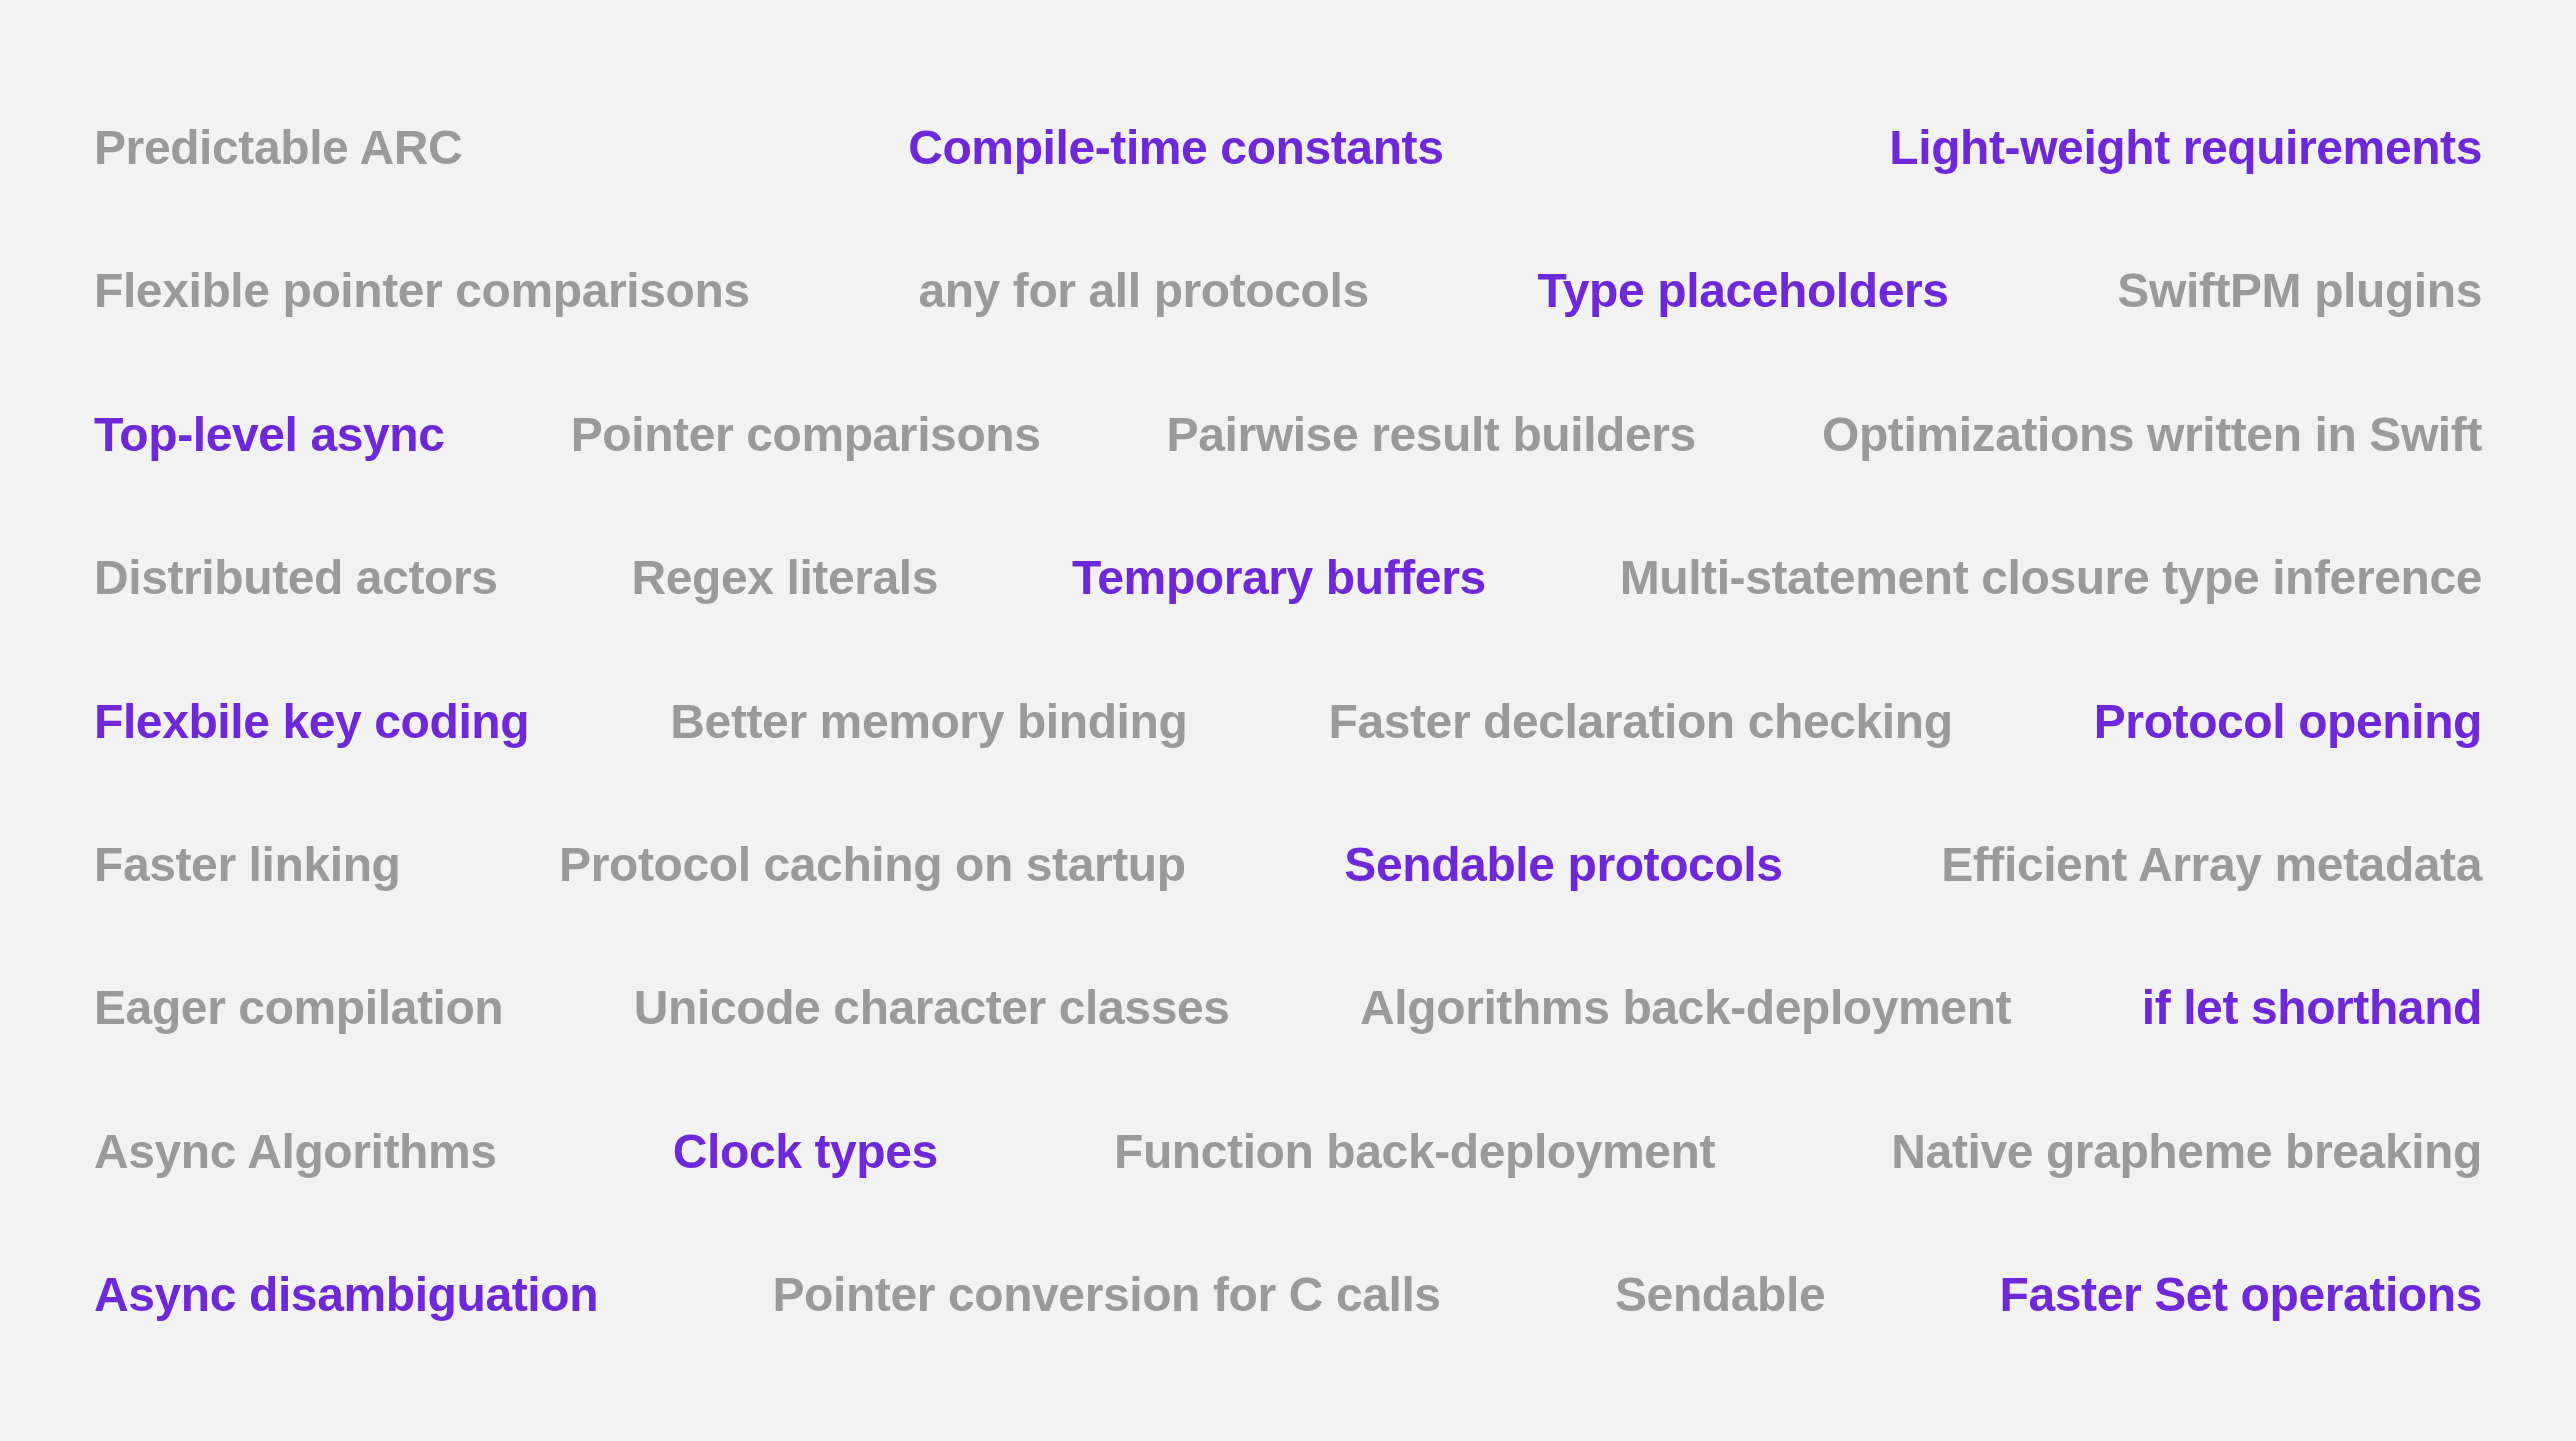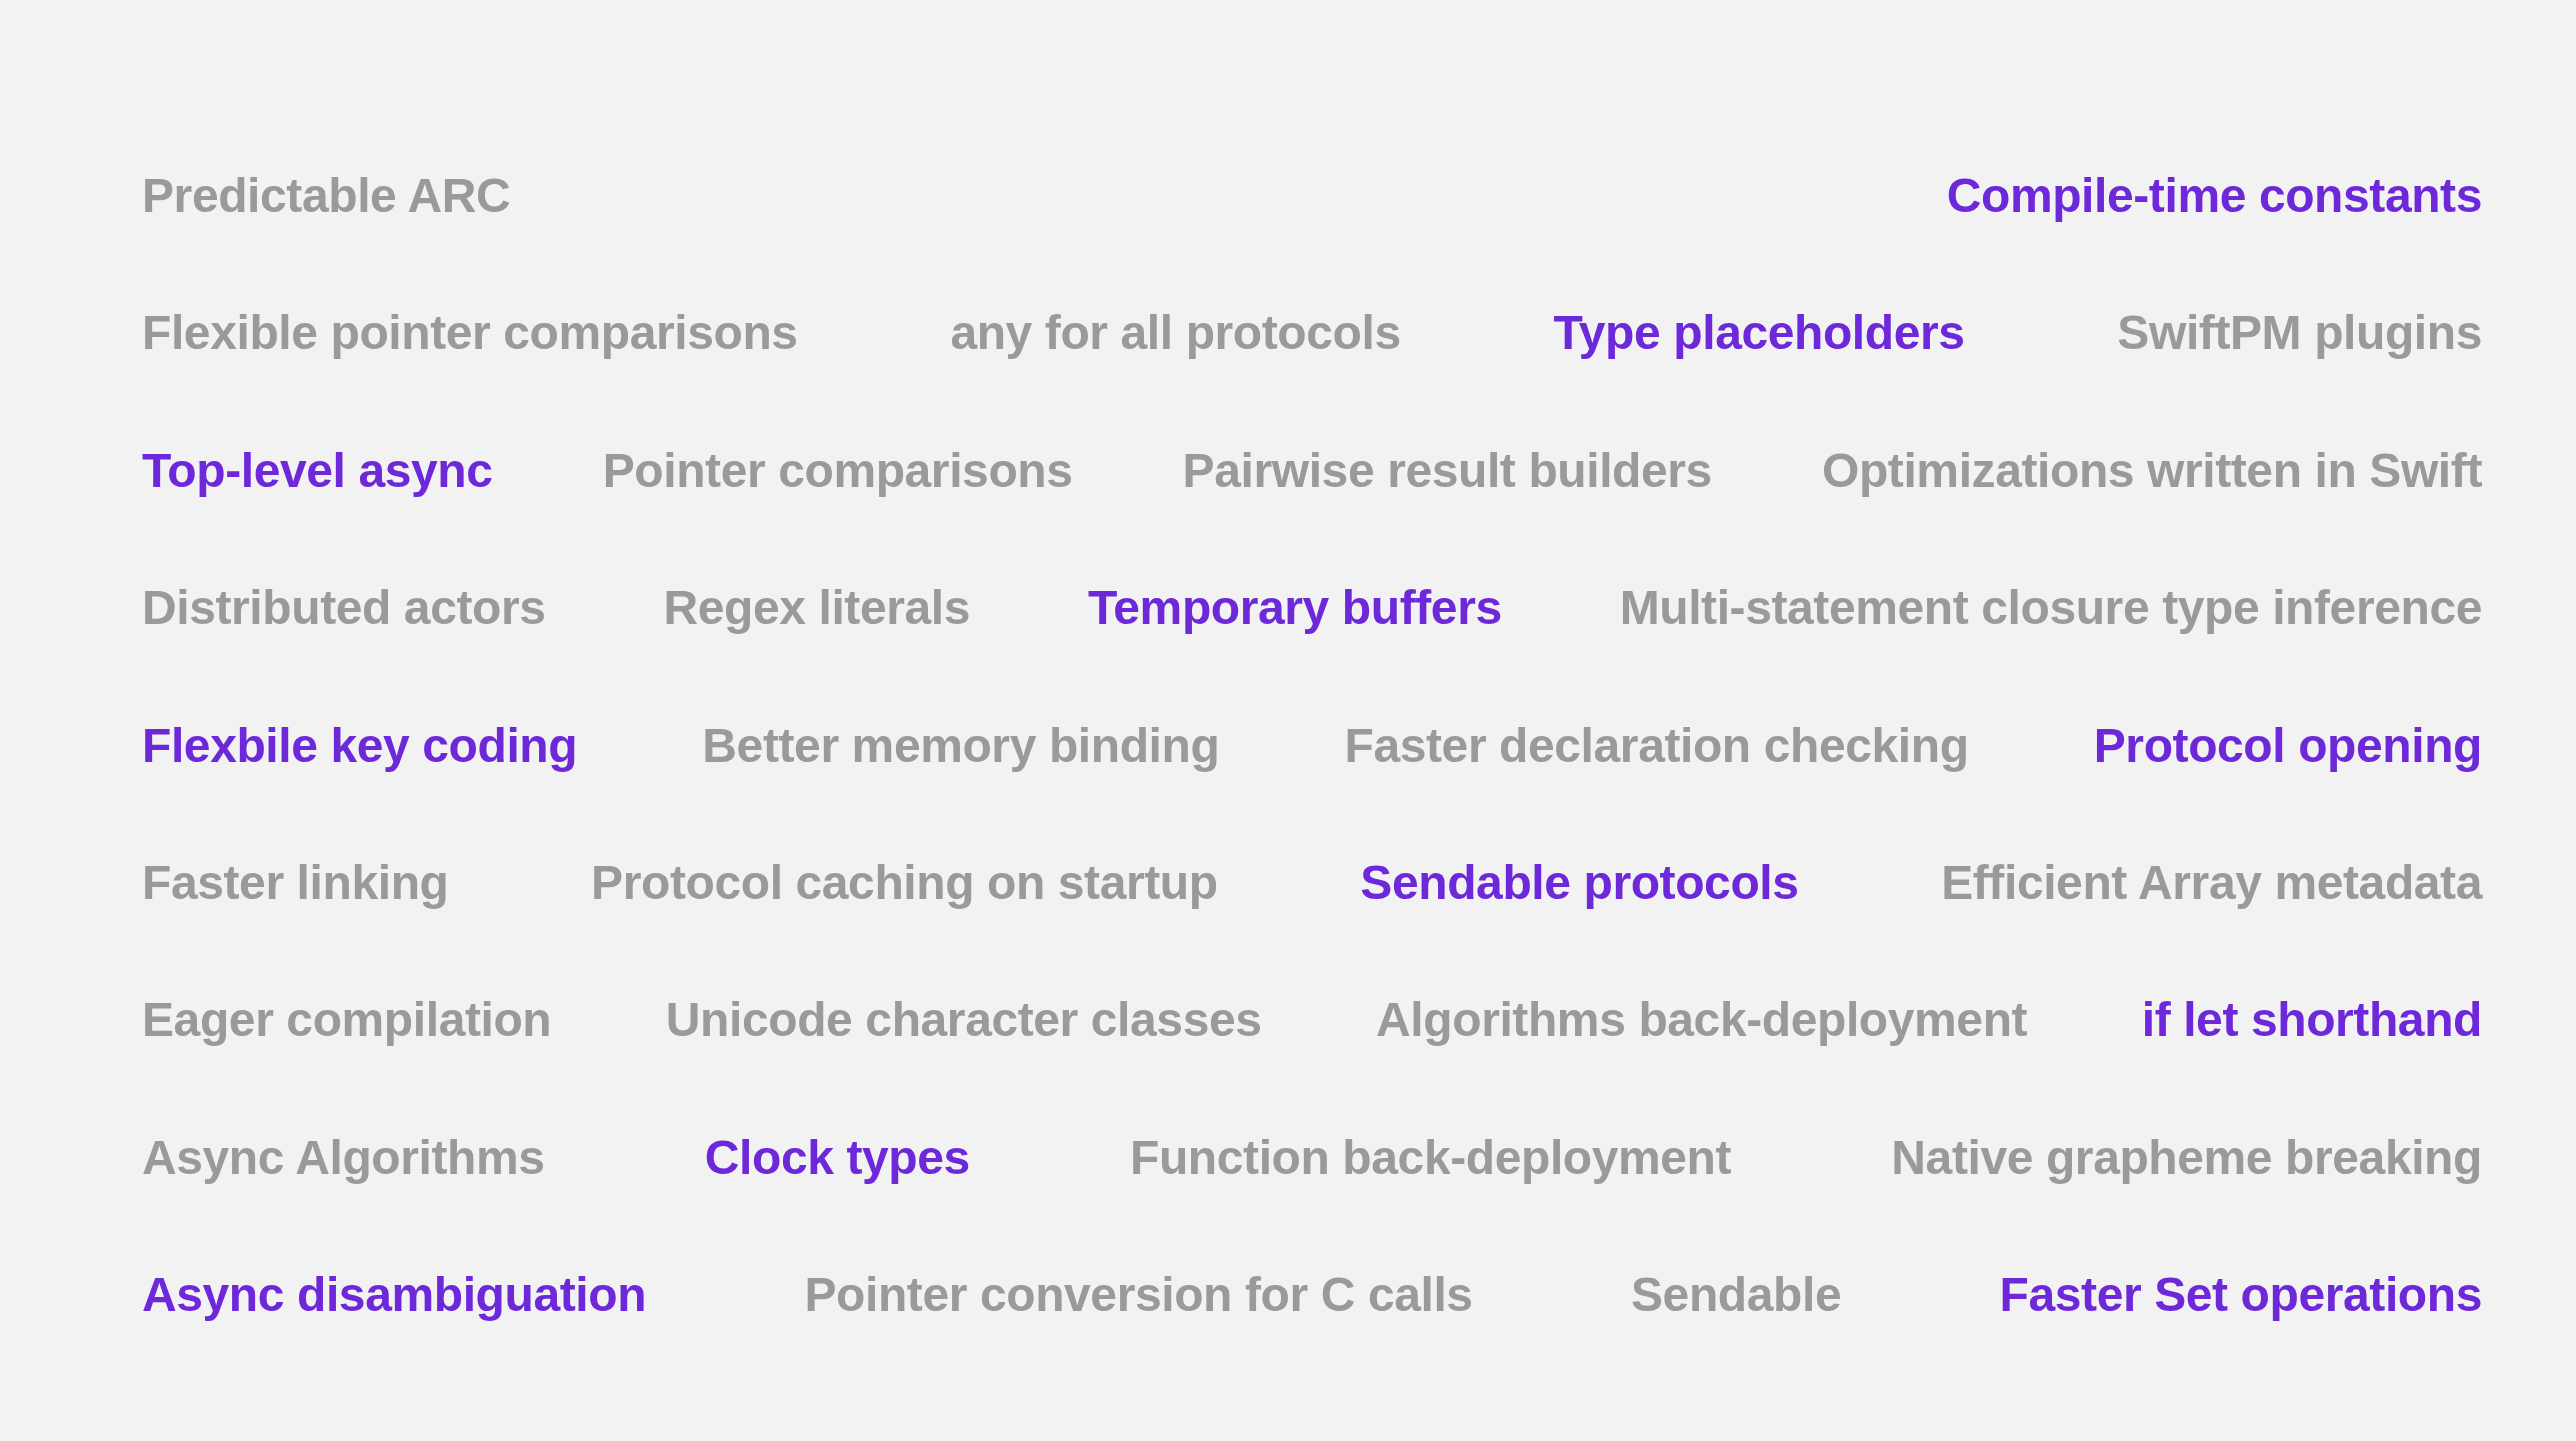--- a/index.html
+++ b/index.html
@@ -1,16 +1,16 @@
 <!DOCTYPE html>
 <html style="font-size:13.7px"><head>
   <meta charset="utf-8">
   <style>
     * {
-      margin: 12px;
+      margin: 0;
       padding: 0;
       box-sizing: border-box;
     }
     body {
       background: #f2f2f2;
       font-family: -apple-system, BlinkMacSystemFont, "SF Pro Display", "Helvetica Neue", sans-serif;
       width: 2576px;
       height: 1442px;
       padding: 120px 94px;
       display: flex;
@@ -35,20 +35,21 @@
       color: #6d28d9;
       font-weight: 700;
     }
   </style>
 </head>
 <body>
 
 <div class="row">
   <span class="item muted">Predictable ARC</span>
   <span class="item bold">Compile-time constants</span>
+  <span class="item bold">Light-weight requirements</span>
 </div>
 <div class="row">
   <span class="item muted">Flexible pointer comparisons</span>
   <span class="item muted">any for all protocols</span>
   <span class="item bold">Type placeholders</span>
   <span class="item muted">SwiftPM plugins</span>
 </div>
 <div class="row">
   <span class="item bold">Top-level async</span>
   <span class="item muted">Pointer comparisons</span>

